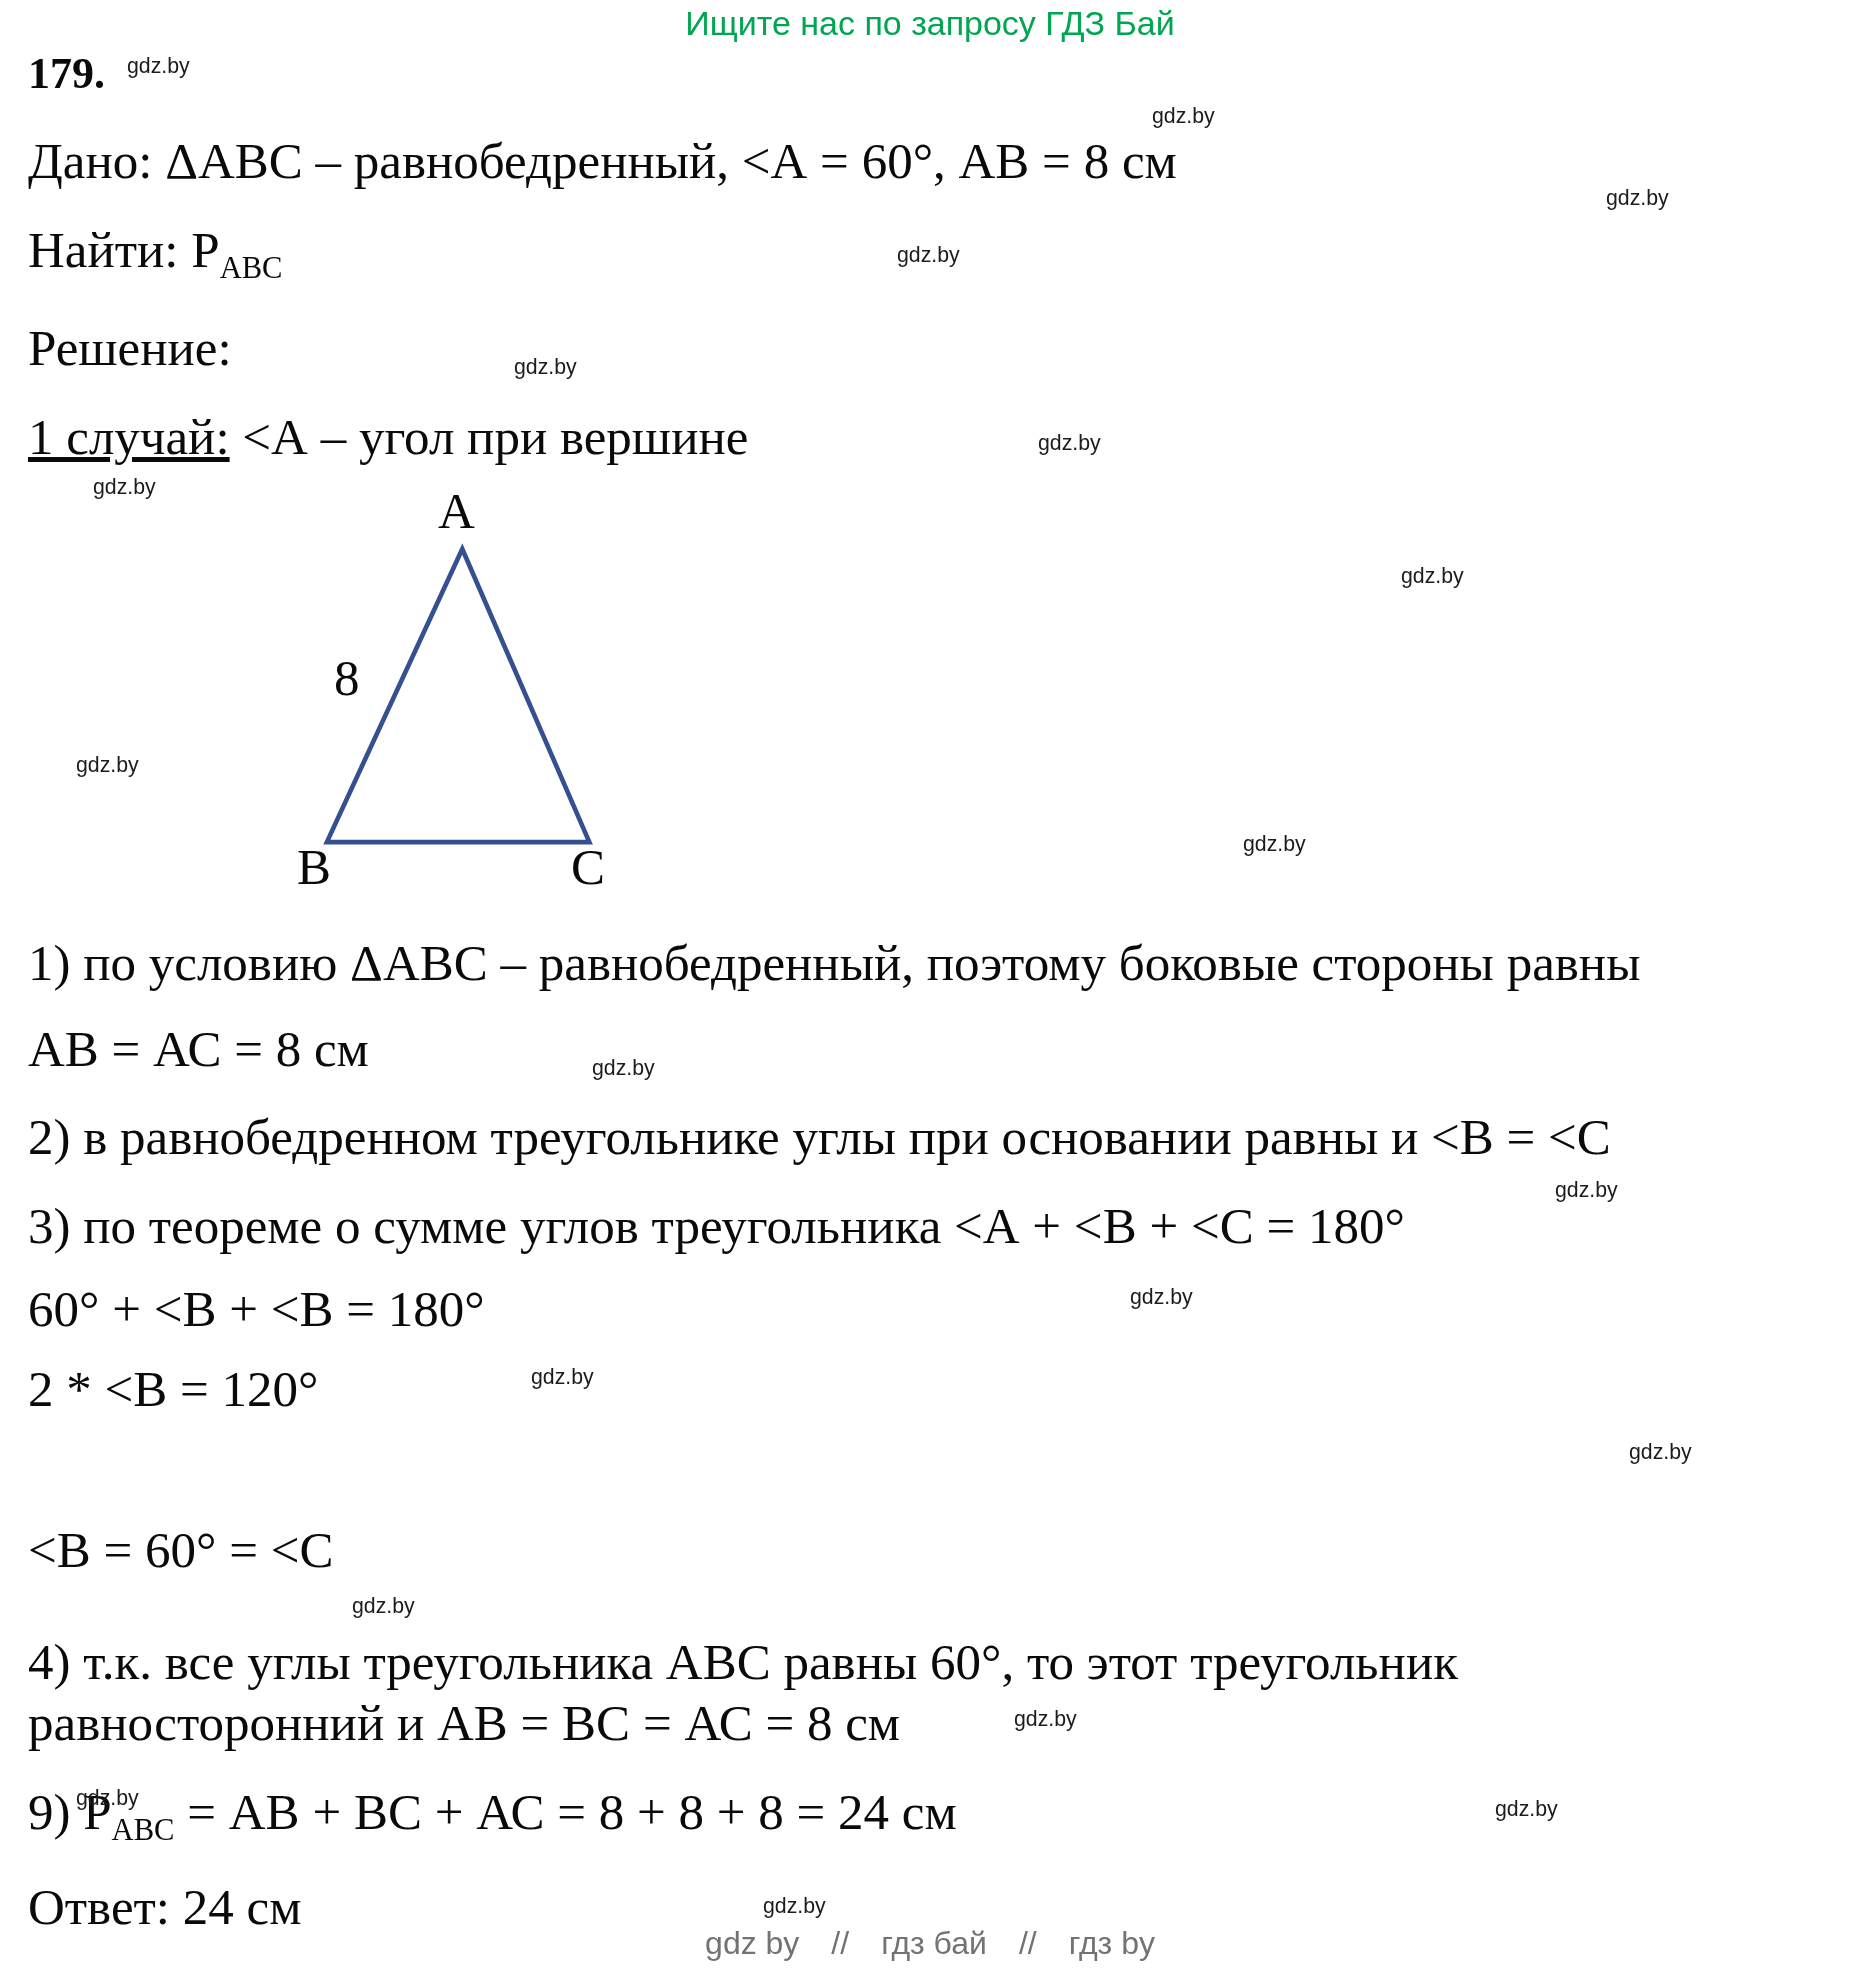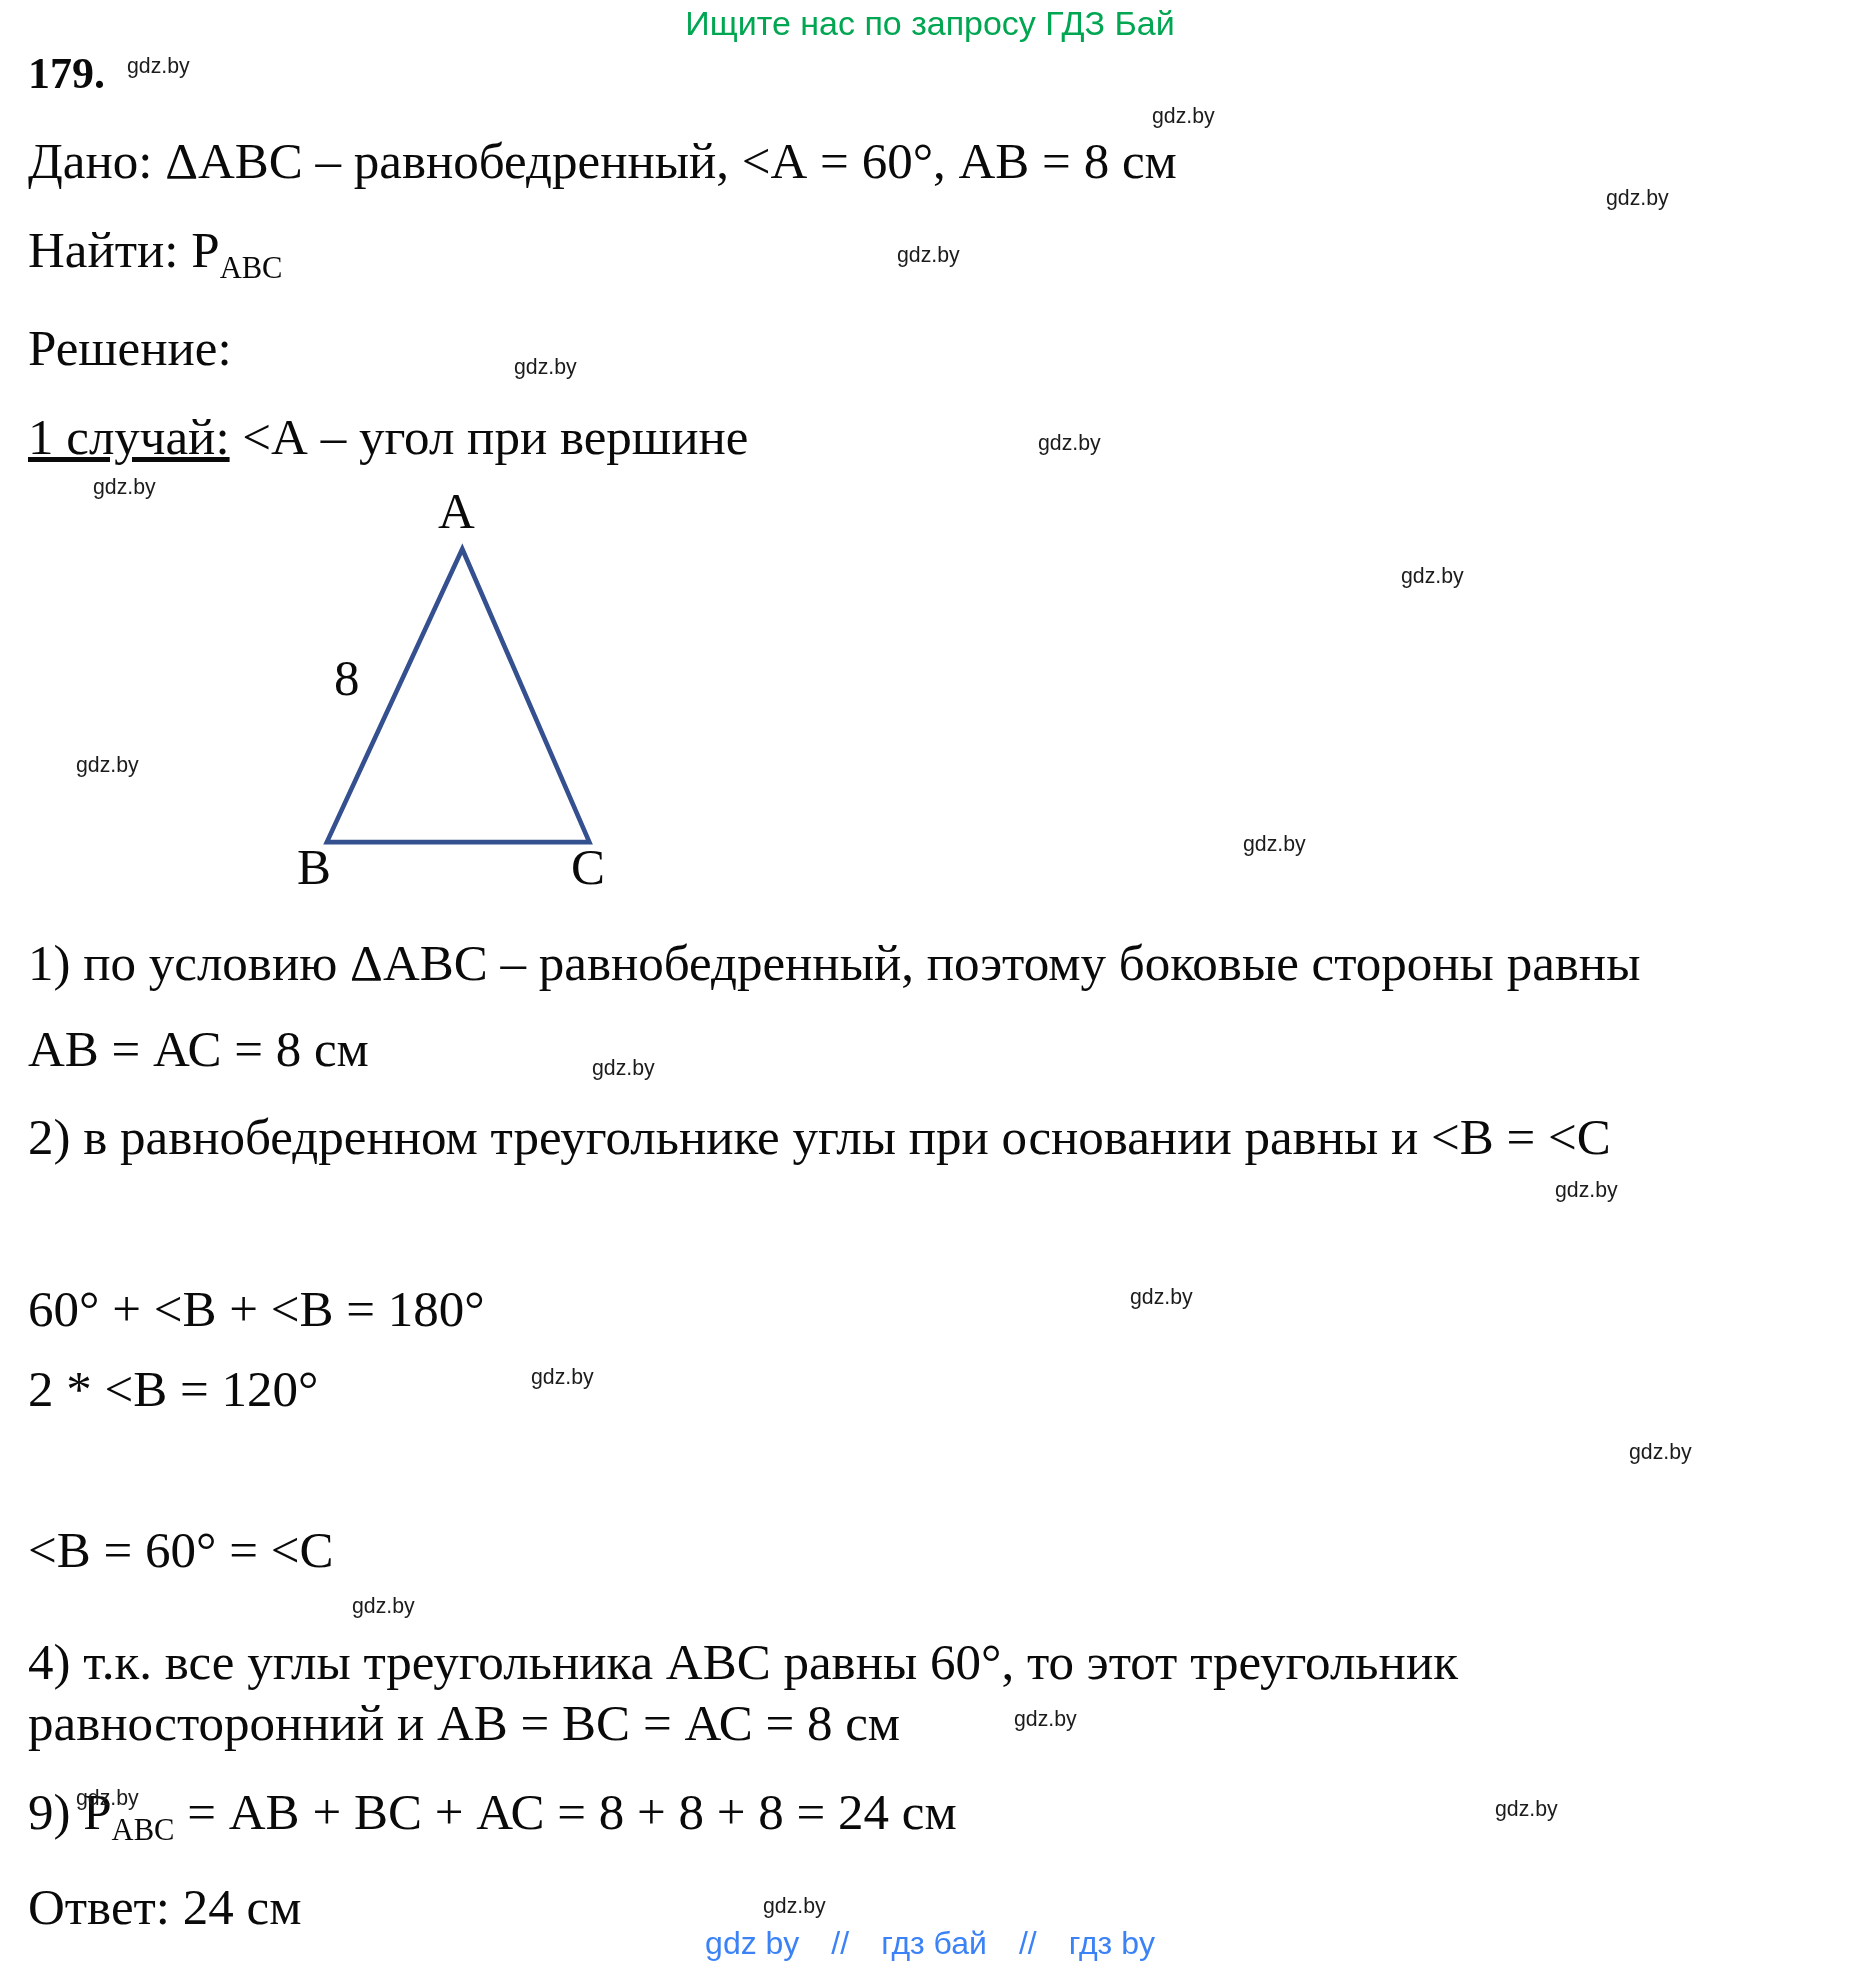--- a/index.html
+++ b/index.html
@@ -70,20 +70,21 @@
     <polygon points="203,14 57,330 340,330" fill="none" stroke-width="5" stroke="#35508f"></polygon>
   </svg>
   <div class="fig-label" style="left:438px; top:482px">А</div>
   <div class="fig-label" style="left:334px; top:649px">8</div>
   <div class="fig-label" style="left:297px; top:838px">В</div>
   <div class="fig-label" style="left:571px; top:838px">С</div>
 
   <div class="line" style="top:932px">1) по условию ΔАВС – равнобедренный, поэтому боковые стороны равны</div>
   <div class="line" style="top:1018px">АВ = АС = 8 см</div>
   <div class="line" style="top:1106px">2) в равнобедренном треугольнике углы при основании равны и &lt;В = &lt;С</div>
+  <div class="line" style="top:1195px">3) по теореме о сумме углов треугольника &lt;А + &lt;В + &lt;С = 180°</div>
   <div class="line" style="top:1278px">60° + &lt;В + &lt;В = 180°</div>
   <div class="line" style="top:1358px">2 * &lt;В = 120°</div>
   <div class="line" style="top:1519px">&lt;В = 60° = &lt;С</div>
   <div class="line" style="top:1631px">4) т.к. все углы треугольника АВС равны 60°, то этот треугольник</div>
   <div class="line" style="top:1692px">равносторонний и АВ = ВС = АС = 8 см</div>
   <div class="line" style="top:1781px">
     <span>9) P</span><sub class="small">АВС</sub><span> = АВ + ВС + АС = 8 + 8 + 8 = 24 см</span>
   </div>
   <div class="line" style="top:1876px">Ответ: 24 см</div>
 
@@ -101,21 +102,21 @@
   <span class="watermark" style="left:1555px; top:1178px">gdz.by</span>
   <span class="watermark" style="left:1130px; top:1285px">gdz.by</span>
   <span class="watermark" style="left:531px; top:1365px">gdz.by</span>
   <span class="watermark" style="left:1629px; top:1440px">gdz.by</span>
   <span class="watermark" style="left:352px; top:1594px">gdz.by</span>
   <span class="watermark" style="left:1014px; top:1707px">gdz.by</span>
   <span class="watermark" style="left:76px; top:1786px">gdz.by</span>
   <span class="watermark" style="left:1495px; top:1797px">gdz.by</span>
   <span class="watermark" style="left:763px; top:1894px">gdz.by</span>
 
-  <div class="footer" style="color: #3b82f6; gap: 32px;">
+  <div class="footer" style="color: #737373; gap: 32px;">
     <span>gdz by</span>
     <span>//</span>
     <span>гдз бай</span>
     <span>//</span>
     <span>гдз by</span>
   </div>
 
 </div>
 
 

